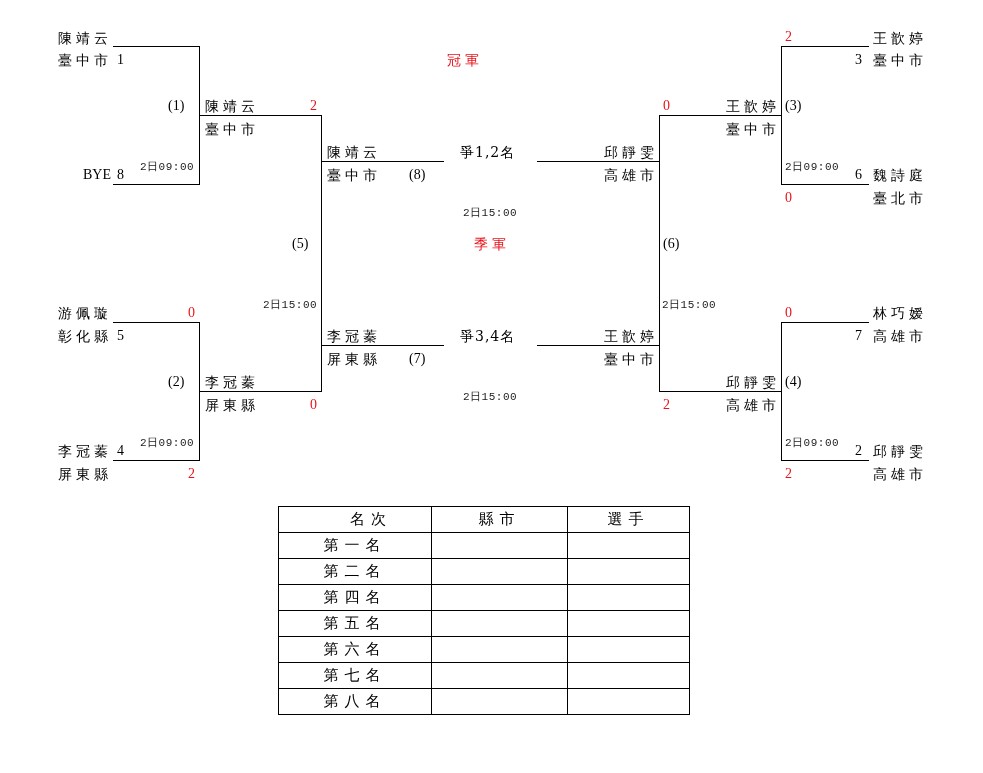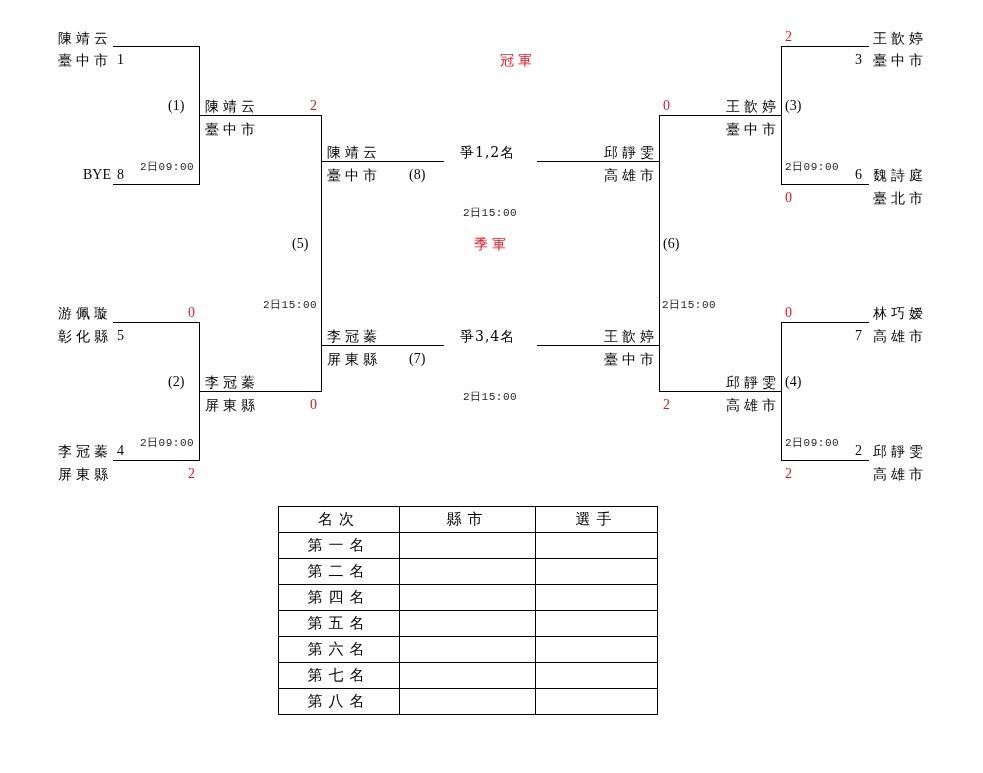--- a/index.html
+++ b/index.html
@@ -72,21 +72,21 @@
 <div class="num red" style="left:310px;top:397px;">0</div>
 
 <div class="t" style="left:58px;top:443px;">李冠蓁</div>
 <div class="num" style="left:117px;top:443px;">4</div>
 <div class="t" style="left:58px;top:466px;">屏東縣</div>
 <div class="num red" style="left:188px;top:466px;">2</div>
 
 <div class="num" style="left:292px;top:236px;">(5)</div>
 <div class="time" style="left:263px;top:260px;">2日15:00</div>
 
-<div class="title red" style="left:500px;top:52px;">冠軍</div>
+<div class="title red" style="left:447px;top:52px;">冠軍</div>
 <div class="t" style="left:327px;top:144px;">陳靖云</div>
 <div class="t" style="left:327px;top:167px;">臺中市</div>
 <div class="num" style="left:409px;top:167px;">(8)</div>
 <div class="t" style="left:460px;top:144px;letter-spacing:1px;">爭1,2名</div>
 <div class="time" style="left:463px;top:168px;">2日15:00</div>
 <div class="t r" style="left:598px;top:144px;width:60px;">邱靜雯</div>
 <div class="t r" style="left:598px;top:167px;width:60px;">高雄市</div>
 
 <div class="title red" style="left:474px;top:236px;">季軍</div>
 <div class="t" style="left:327px;top:328px;">李冠蓁</div>
@@ -128,21 +128,21 @@
 <div class="time" style="left:785px;top:398px;">2日09:00</div>
 
 <div class="num" style="left:855px;top:443px;">2</div>
 <div class="t" style="left:873px;top:443px;">邱靜雯</div>
 <div class="num red" style="left:785px;top:466px;">2</div>
 <div class="t" style="left:873px;top:466px;">高雄市</div>
 
 <table class="rank">
   <tbody>
       <tr>
-    <td style="width:120px;">名次</td>
+    <td style="width:120px;padding-left:32px;">名次</td>
     <td style="width:135px;font-family:Liberation Serif, serif;">縣市</td>
     <td style="width:121px;text-align:center;">選手</td>
   </tr>
   <tr>
         <td>第一名</td>
         <td></td>
         <td></td>
       </tr>
   <tr>
         <td>第二名</td>

